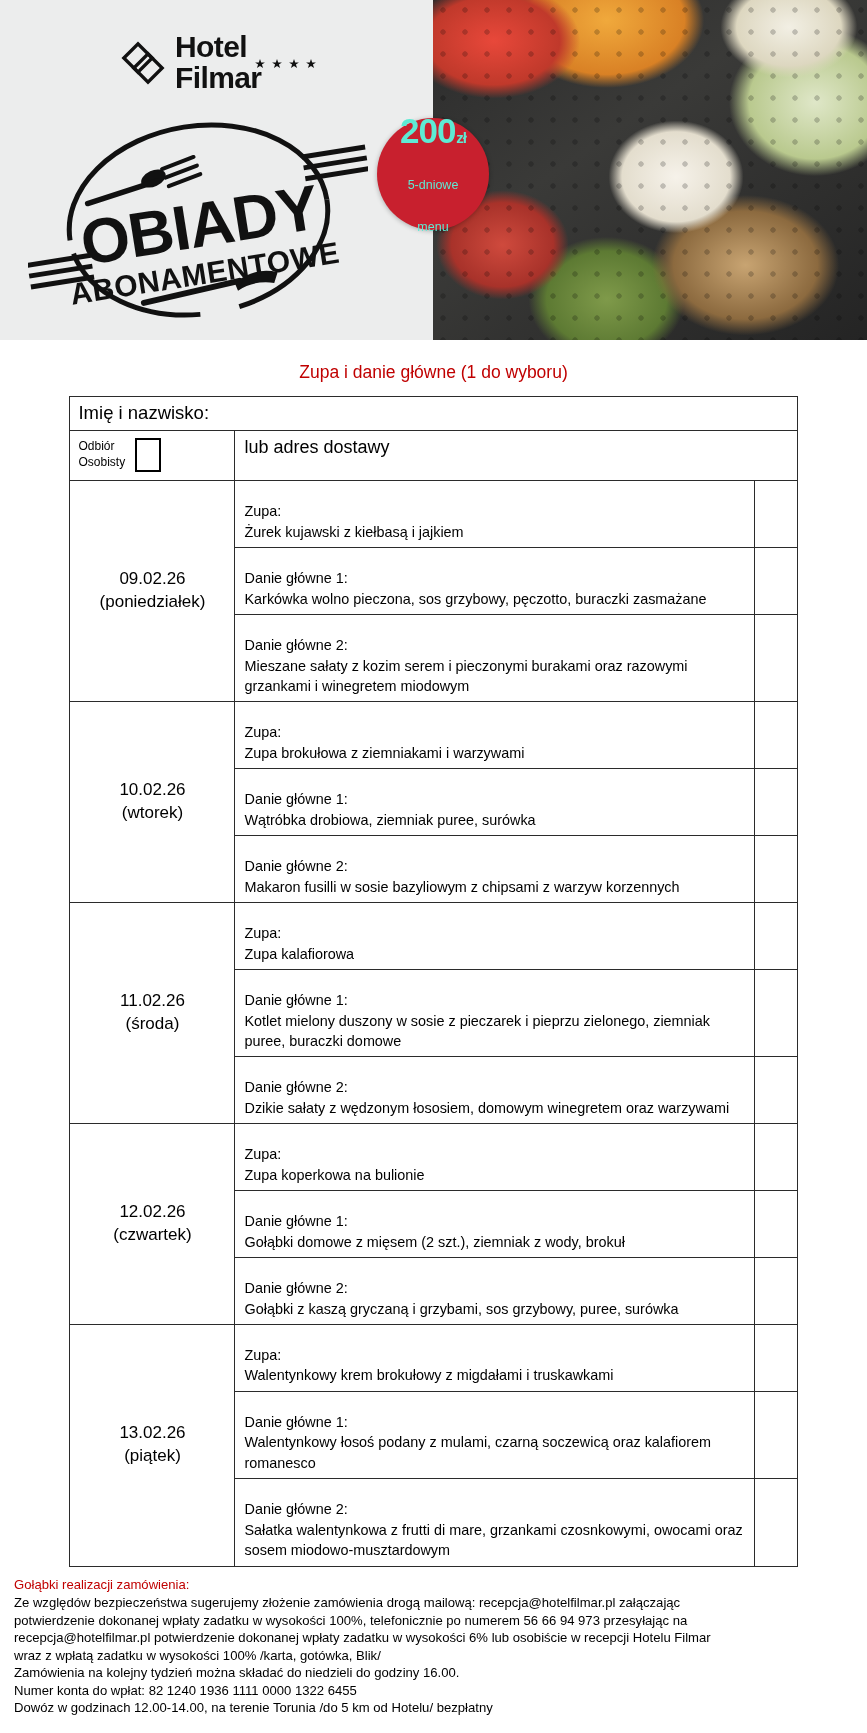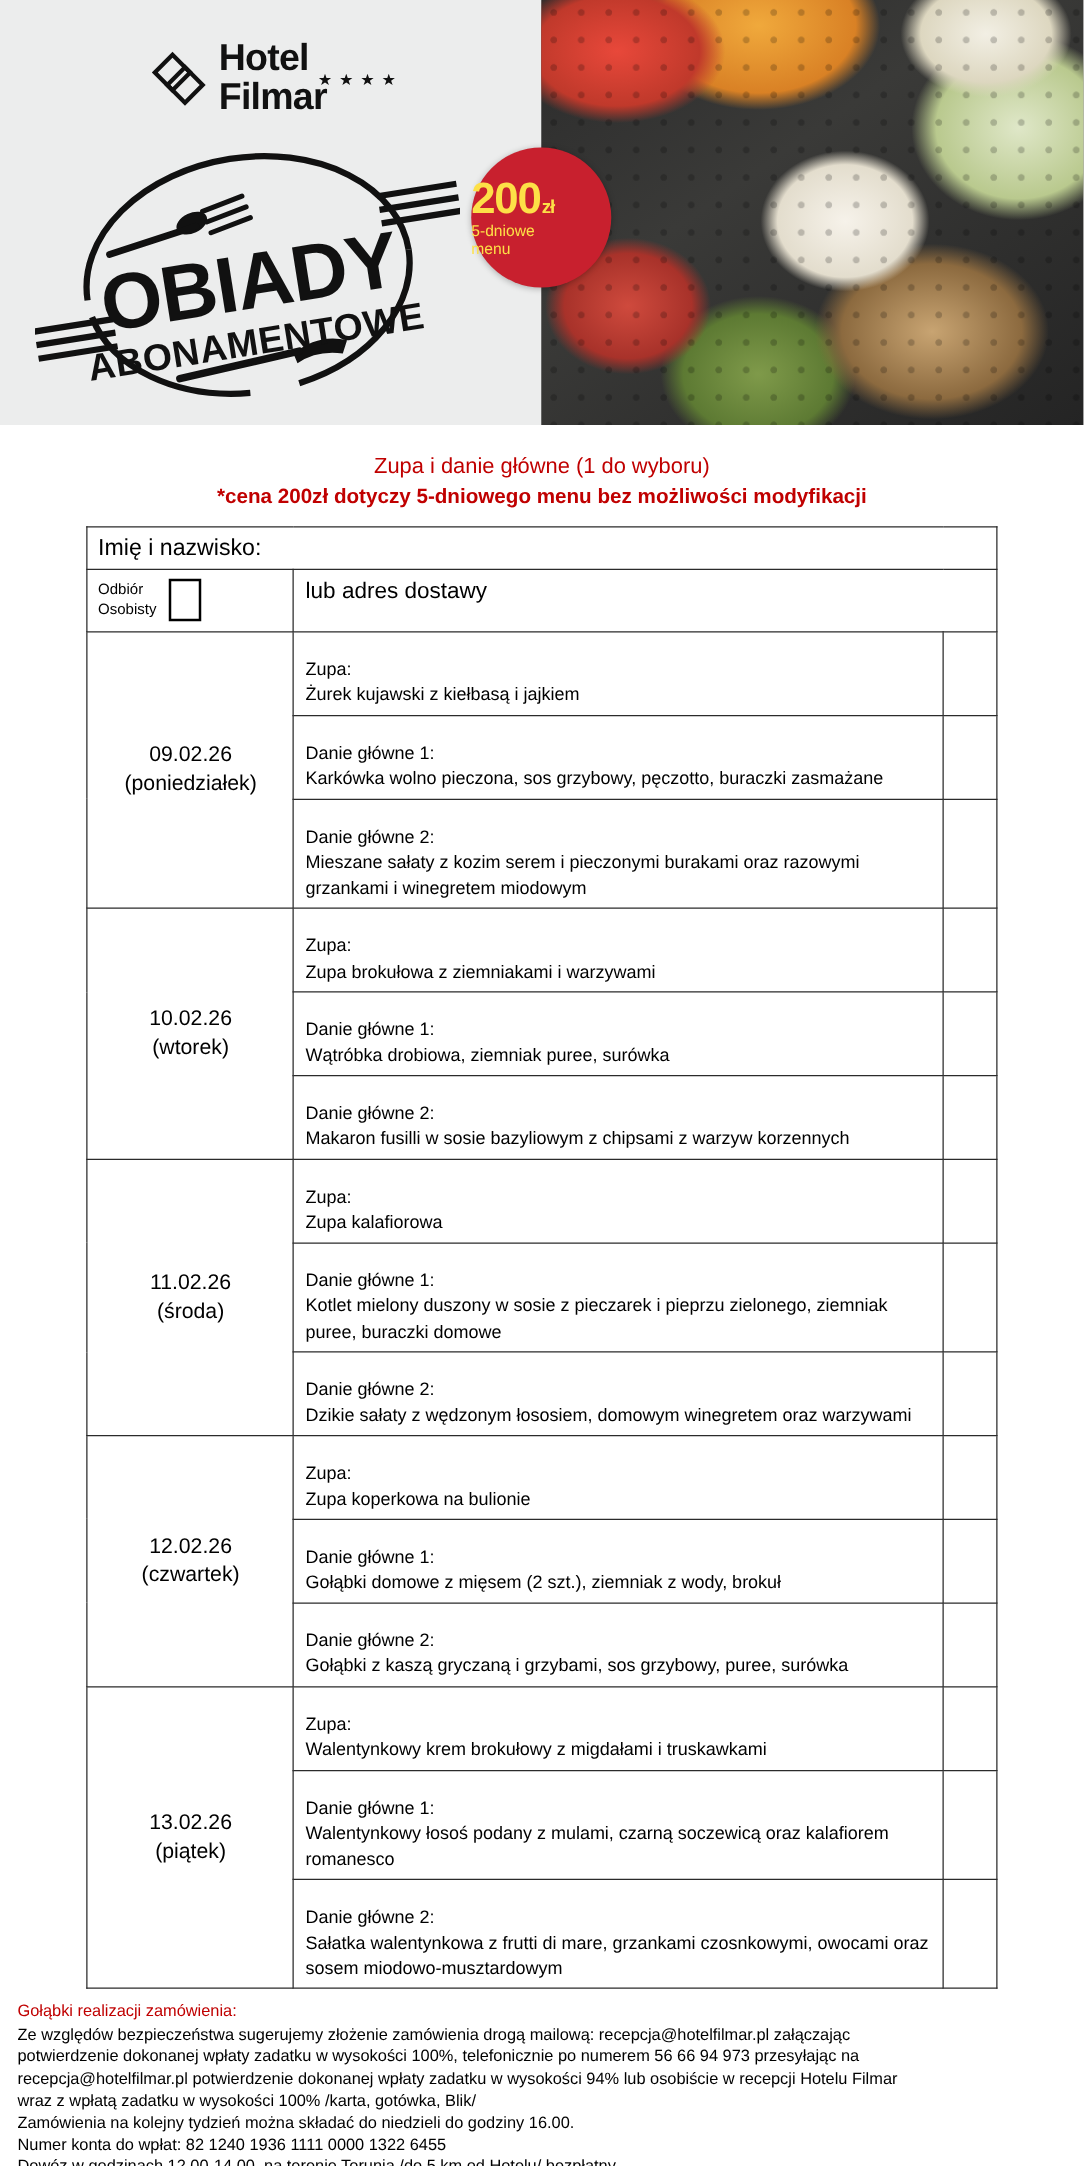--- a/index.html
+++ b/index.html
@@ -88,26 +88,28 @@
     width: 340px; height: 215px;
   }
 
   
   .price-badge {
     position: absolute;
     left: 377px; top: 118px;
     width: 112px; height: 112px;
     border-radius: 50%;
     background: #c8202e;
-    color: #fde047;
+    color: #5eead4;
     display: flex;
     flex-direction: column;
+    align-items: center;
     justify-content: center;
     z-index: 6;
     box-shadow: 0 1px 5px rgba(0,0,0,.28);
+    gap: 28px;
   }
   .price-main {
     font-size: 35px;
     font-weight: 700;
     line-height: .95;
     letter-spacing: -1px;
     display: flex;
     align-items: baseline;
   }
   .price-cur { font-size: 15px; font-weight: 700; margin-left: 1px; }
@@ -258,21 +260,20 @@
       <span>200</span>
         <span class="price-cur">zł</span>
     </span>
     <span class="price-sub1">5-dniowe</span>
     <span class="price-sub2">menu</span>
   </div>
 </div>
 
 <div class="headline">
   <div class="line1">Zupa i danie główne (1 do wyboru)</div>
-  <div class="line2">*cena 200zł dotyczy 5-dniowego menu bez możliwości modyfikacji</div>
 </div>
 
 <table class="order-table">
   <colgroup>
     <col class="col-date">
       <col class="col-dish">
       <col class="col-check">
   </colgroup>
   <tbody>
     <tr>
@@ -425,20 +426,20 @@
       </td>
       <td class="check-cell"></td>
     </tr>
   </tbody>
 </table>
 
 <div class="footer">
   <div class="footer-title">Gołąbki realizacji zamówienia:</div>
   <div class="footer-line">Ze względów bezpieczeństwa sugerujemy złożenie zamówienia drogą mailową: recepcja@hotelfilmar.pl załączając</div>
   <div class="footer-line">potwierdzenie dokonanej wpłaty zadatku w wysokości 100%, telefonicznie po numerem 56 66 94 973 przesyłając na</div>
-  <div class="footer-line">recepcja@hotelfilmar.pl potwierdzenie dokonanej wpłaty zadatku w wysokości 94% lub osobiście w recepcji Hotelu Filmar</div>
+  <div class="footer-line">recepcja@hotelfilmar.pl potwierdzenie dokonanej wpłaty zadatku w wysokości 6% lub osobiście w recepcji Hotelu Filmar</div>
   <div class="footer-line">wraz z wpłatą zadatku w wysokości 100% /karta, gotówka, Blik/</div>
   <div class="footer-line">Zamówienia na kolejny tydzień można składać do niedzieli do godziny 16.00.</div>
   <div class="footer-line">
     <span>Numer konta do wpłat: </span><b>82 1240 1936 1111 0000 1322 6455</b>
   </div>
   <div class="footer-line">Dowóz w godzinach 12.00-14.00, na terenie Torunia /do 5 km od Hotelu/ bezpłatny</div>
 </div>
 
 </body></html>

